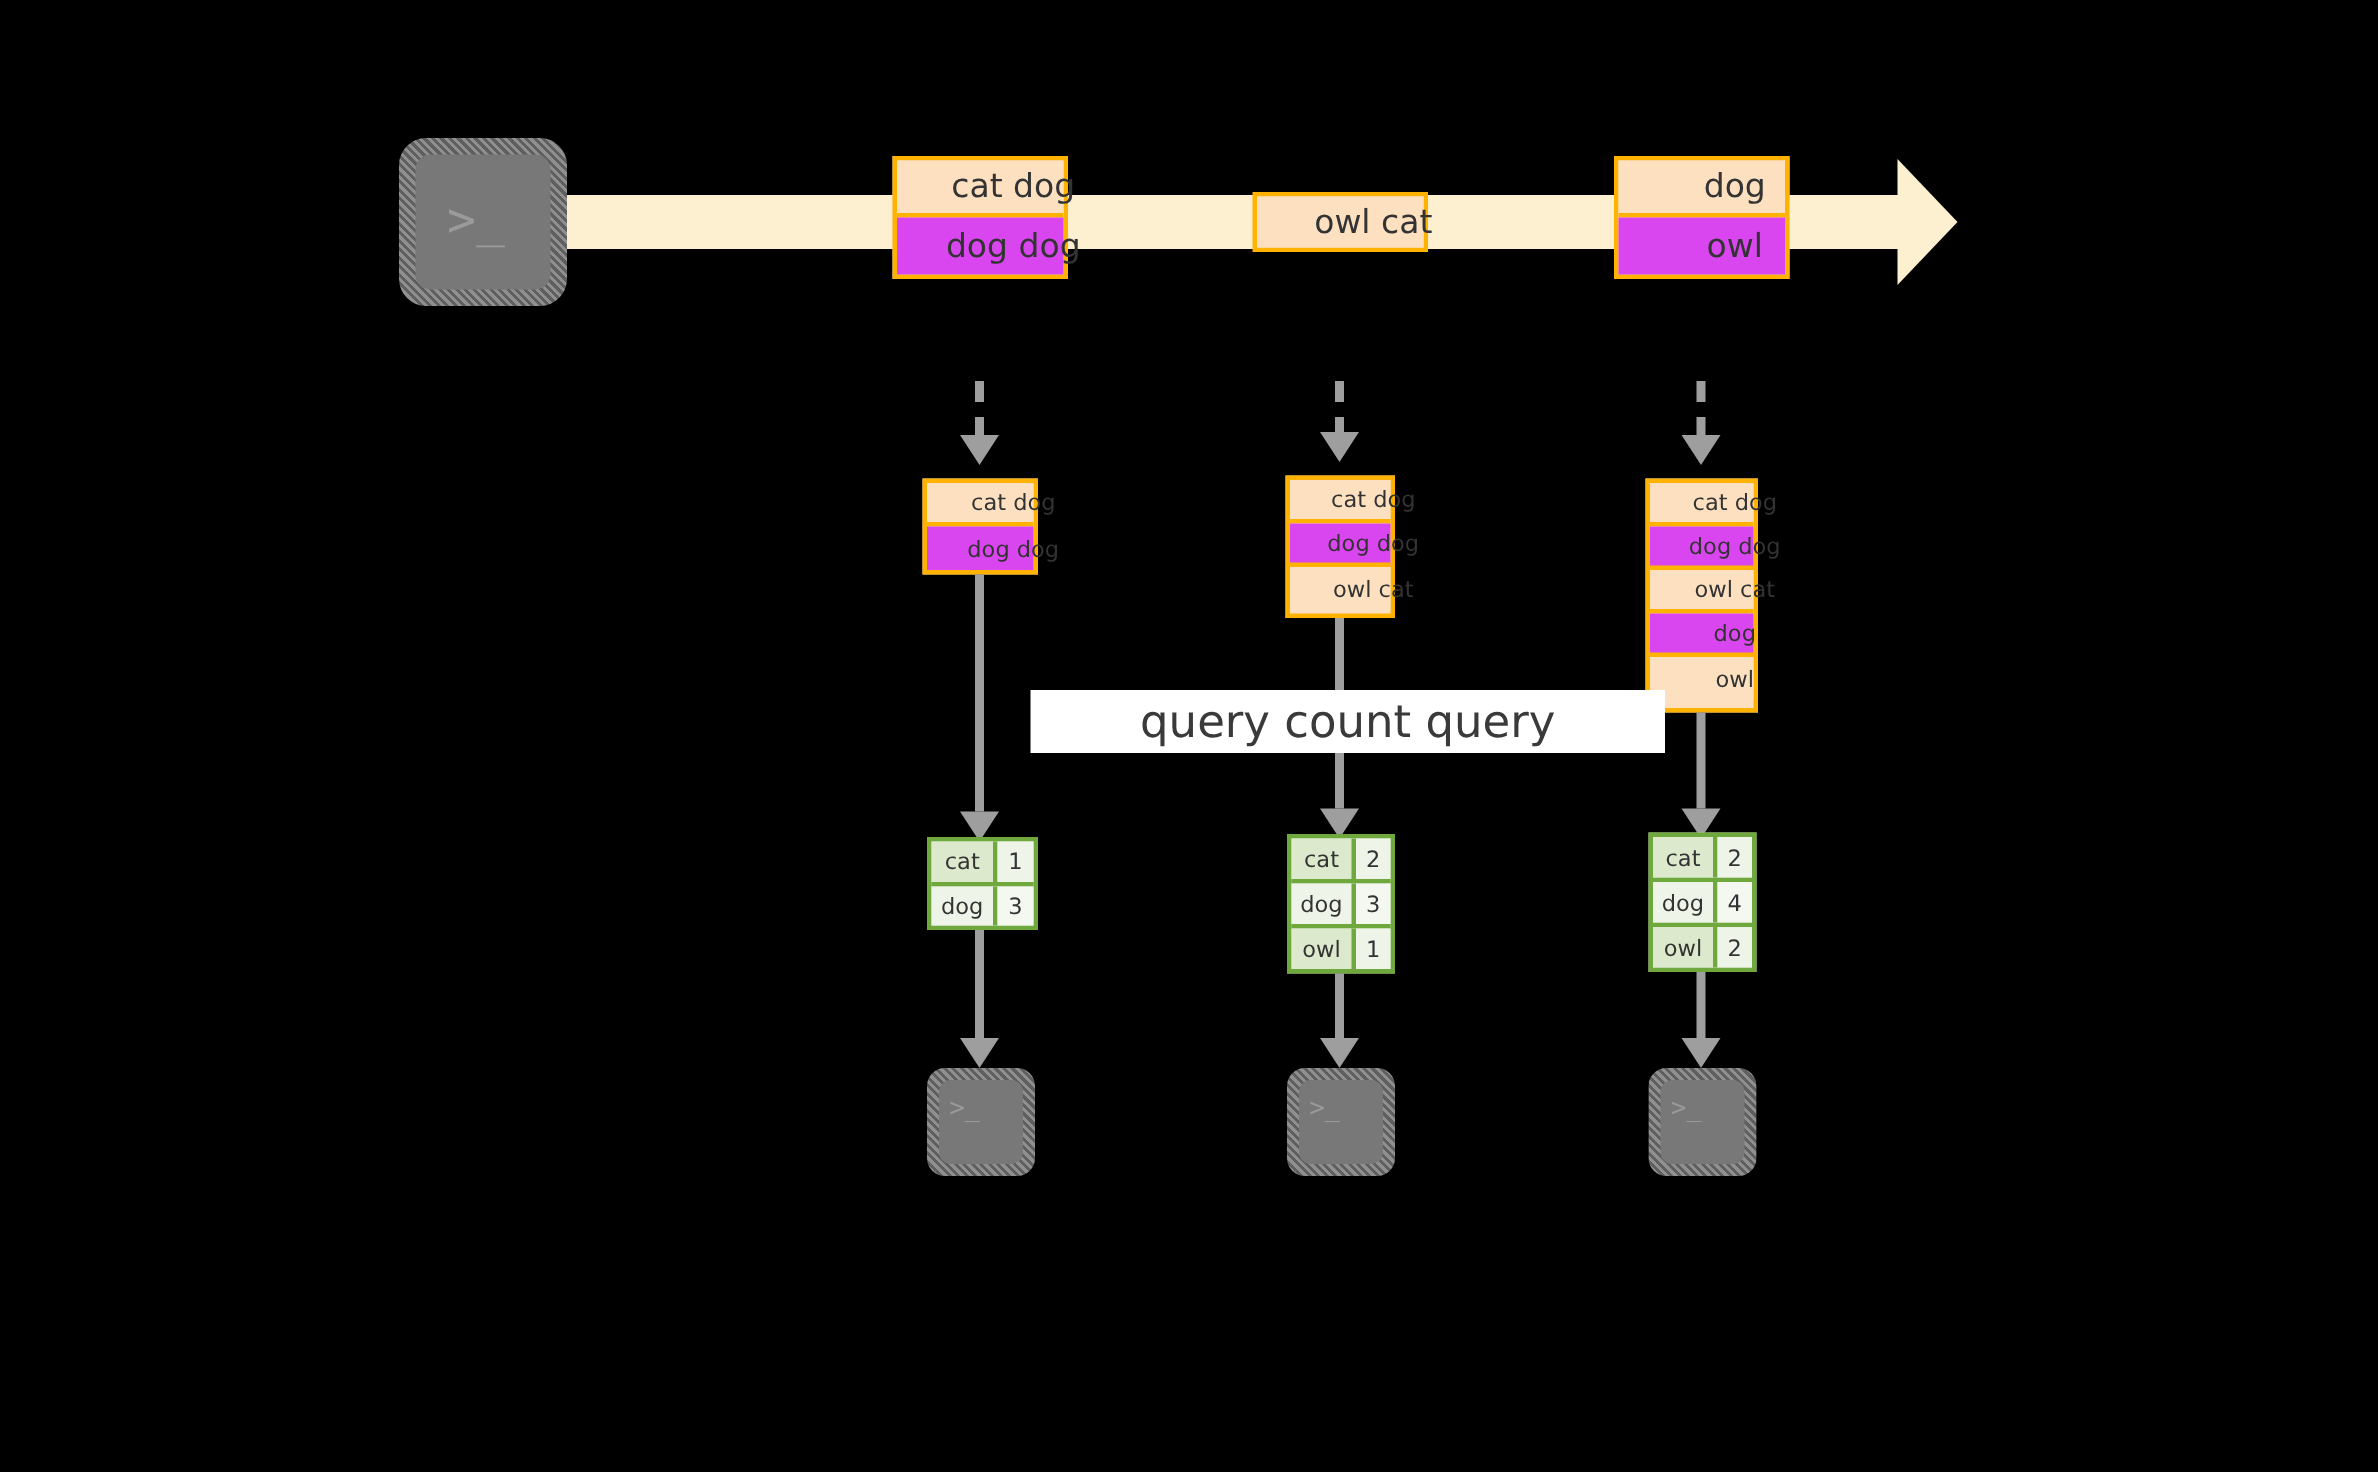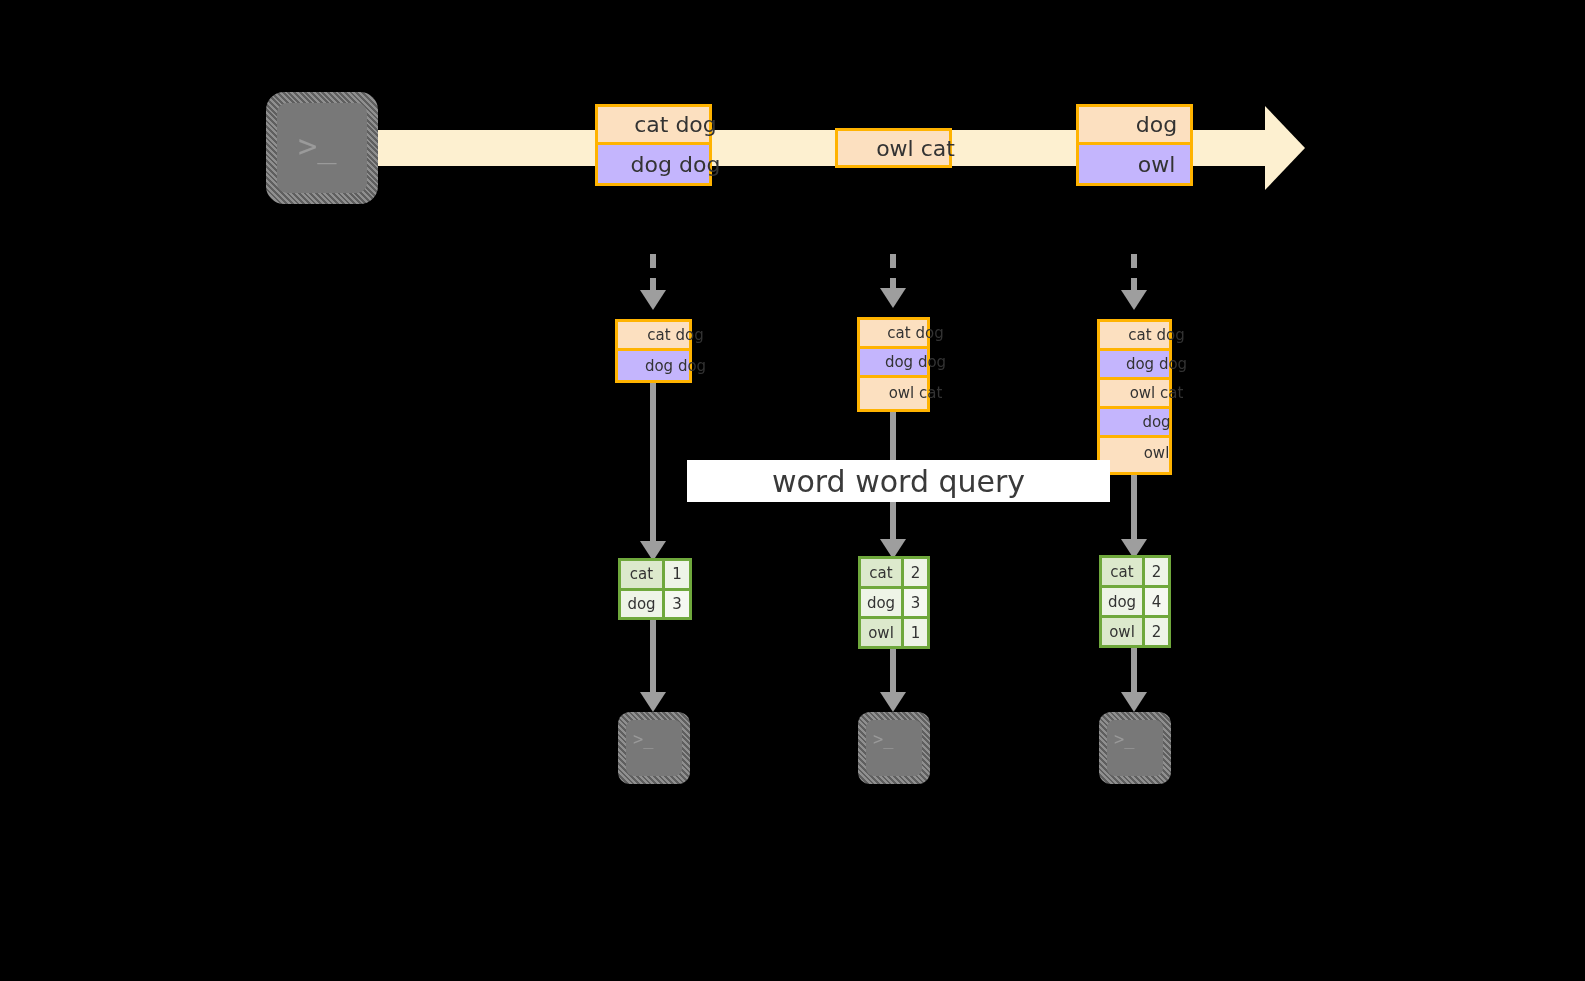--- a/index.html
+++ b/index.html
@@ -70,21 +70,21 @@
     display: flex;
     align-items: center;
     justify-content: center;
     color: #333333;
     background: #FCE0C0;
     border-bottom: 3px solid #FFB300;
     white-space: nowrap;
     padding-left: 44px;
   }
   .rec-cell:last-child { border-bottom: none; }
-  .rec-cell.alt { background: #c4b5fd; }
+  .rec-cell.alt { background: #d946ef; }
 
   
   .tbl {
     box-sizing: border-box;
     position: absolute;
     border: 3px solid #6FA83C;
     background: #DCE9CC;
     display: flex;
     flex-direction: column;
   }
@@ -273,15 +273,15 @@
 
   <div class="vline" style="left:1131px; top:648px; height:44px;"></div>
   <div class="vhead" style="left:1121px; top:692px;"></div>
 
   <div>
     <div class="term-hatch" style="left:1099px; top:712px; width:72px; height:72px; border-radius:12px;"></div>
     <div class="term-inner" style="left:1107px; top:720px; width:56px; height:56px; border-radius:8px;"></div>
     <div class="term-glyph" style="left:1114px; top:731px; font-size:17px;">&gt;_</div>
   </div>
 
-  <div class="query-label" style="left:687px; top:460px; width:423px; height:42px; font-size:30px;">word word query</div>
+  <div class="query-label" style="left:687px; top:460px; width:423px; height:42px; font-size:30px;">query count query</div>
 
 </div>
 
 </body></html>

